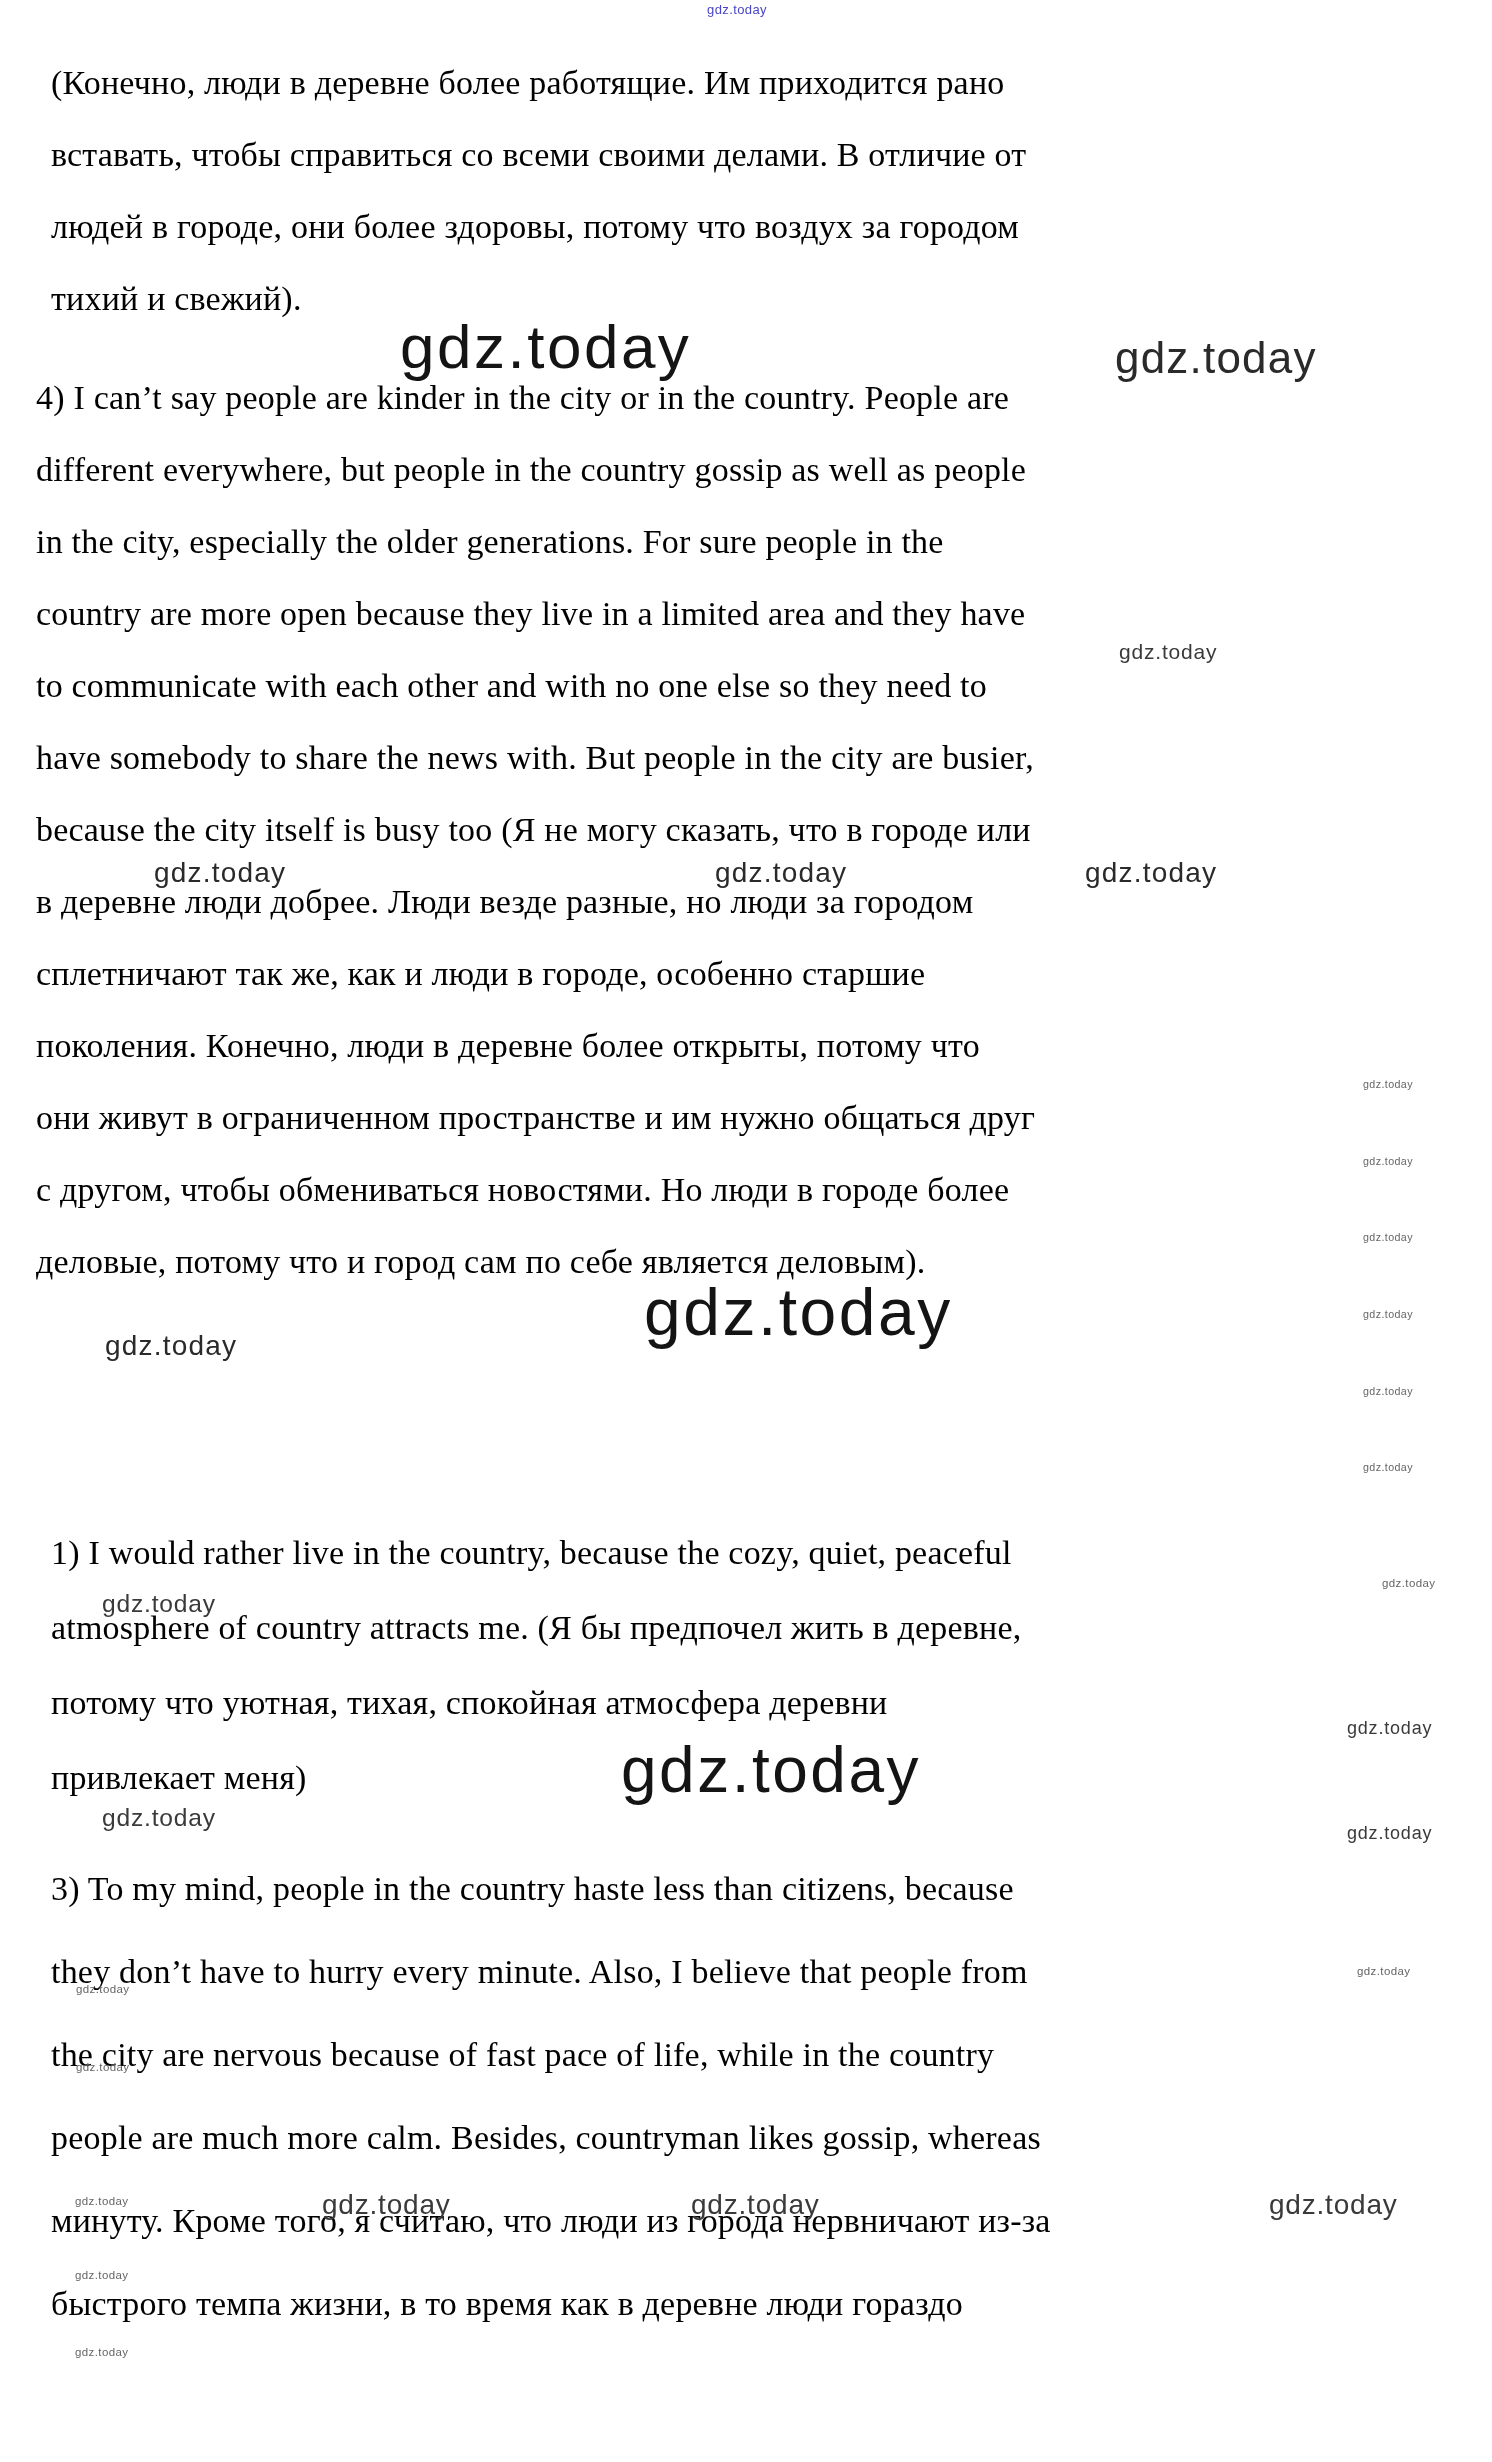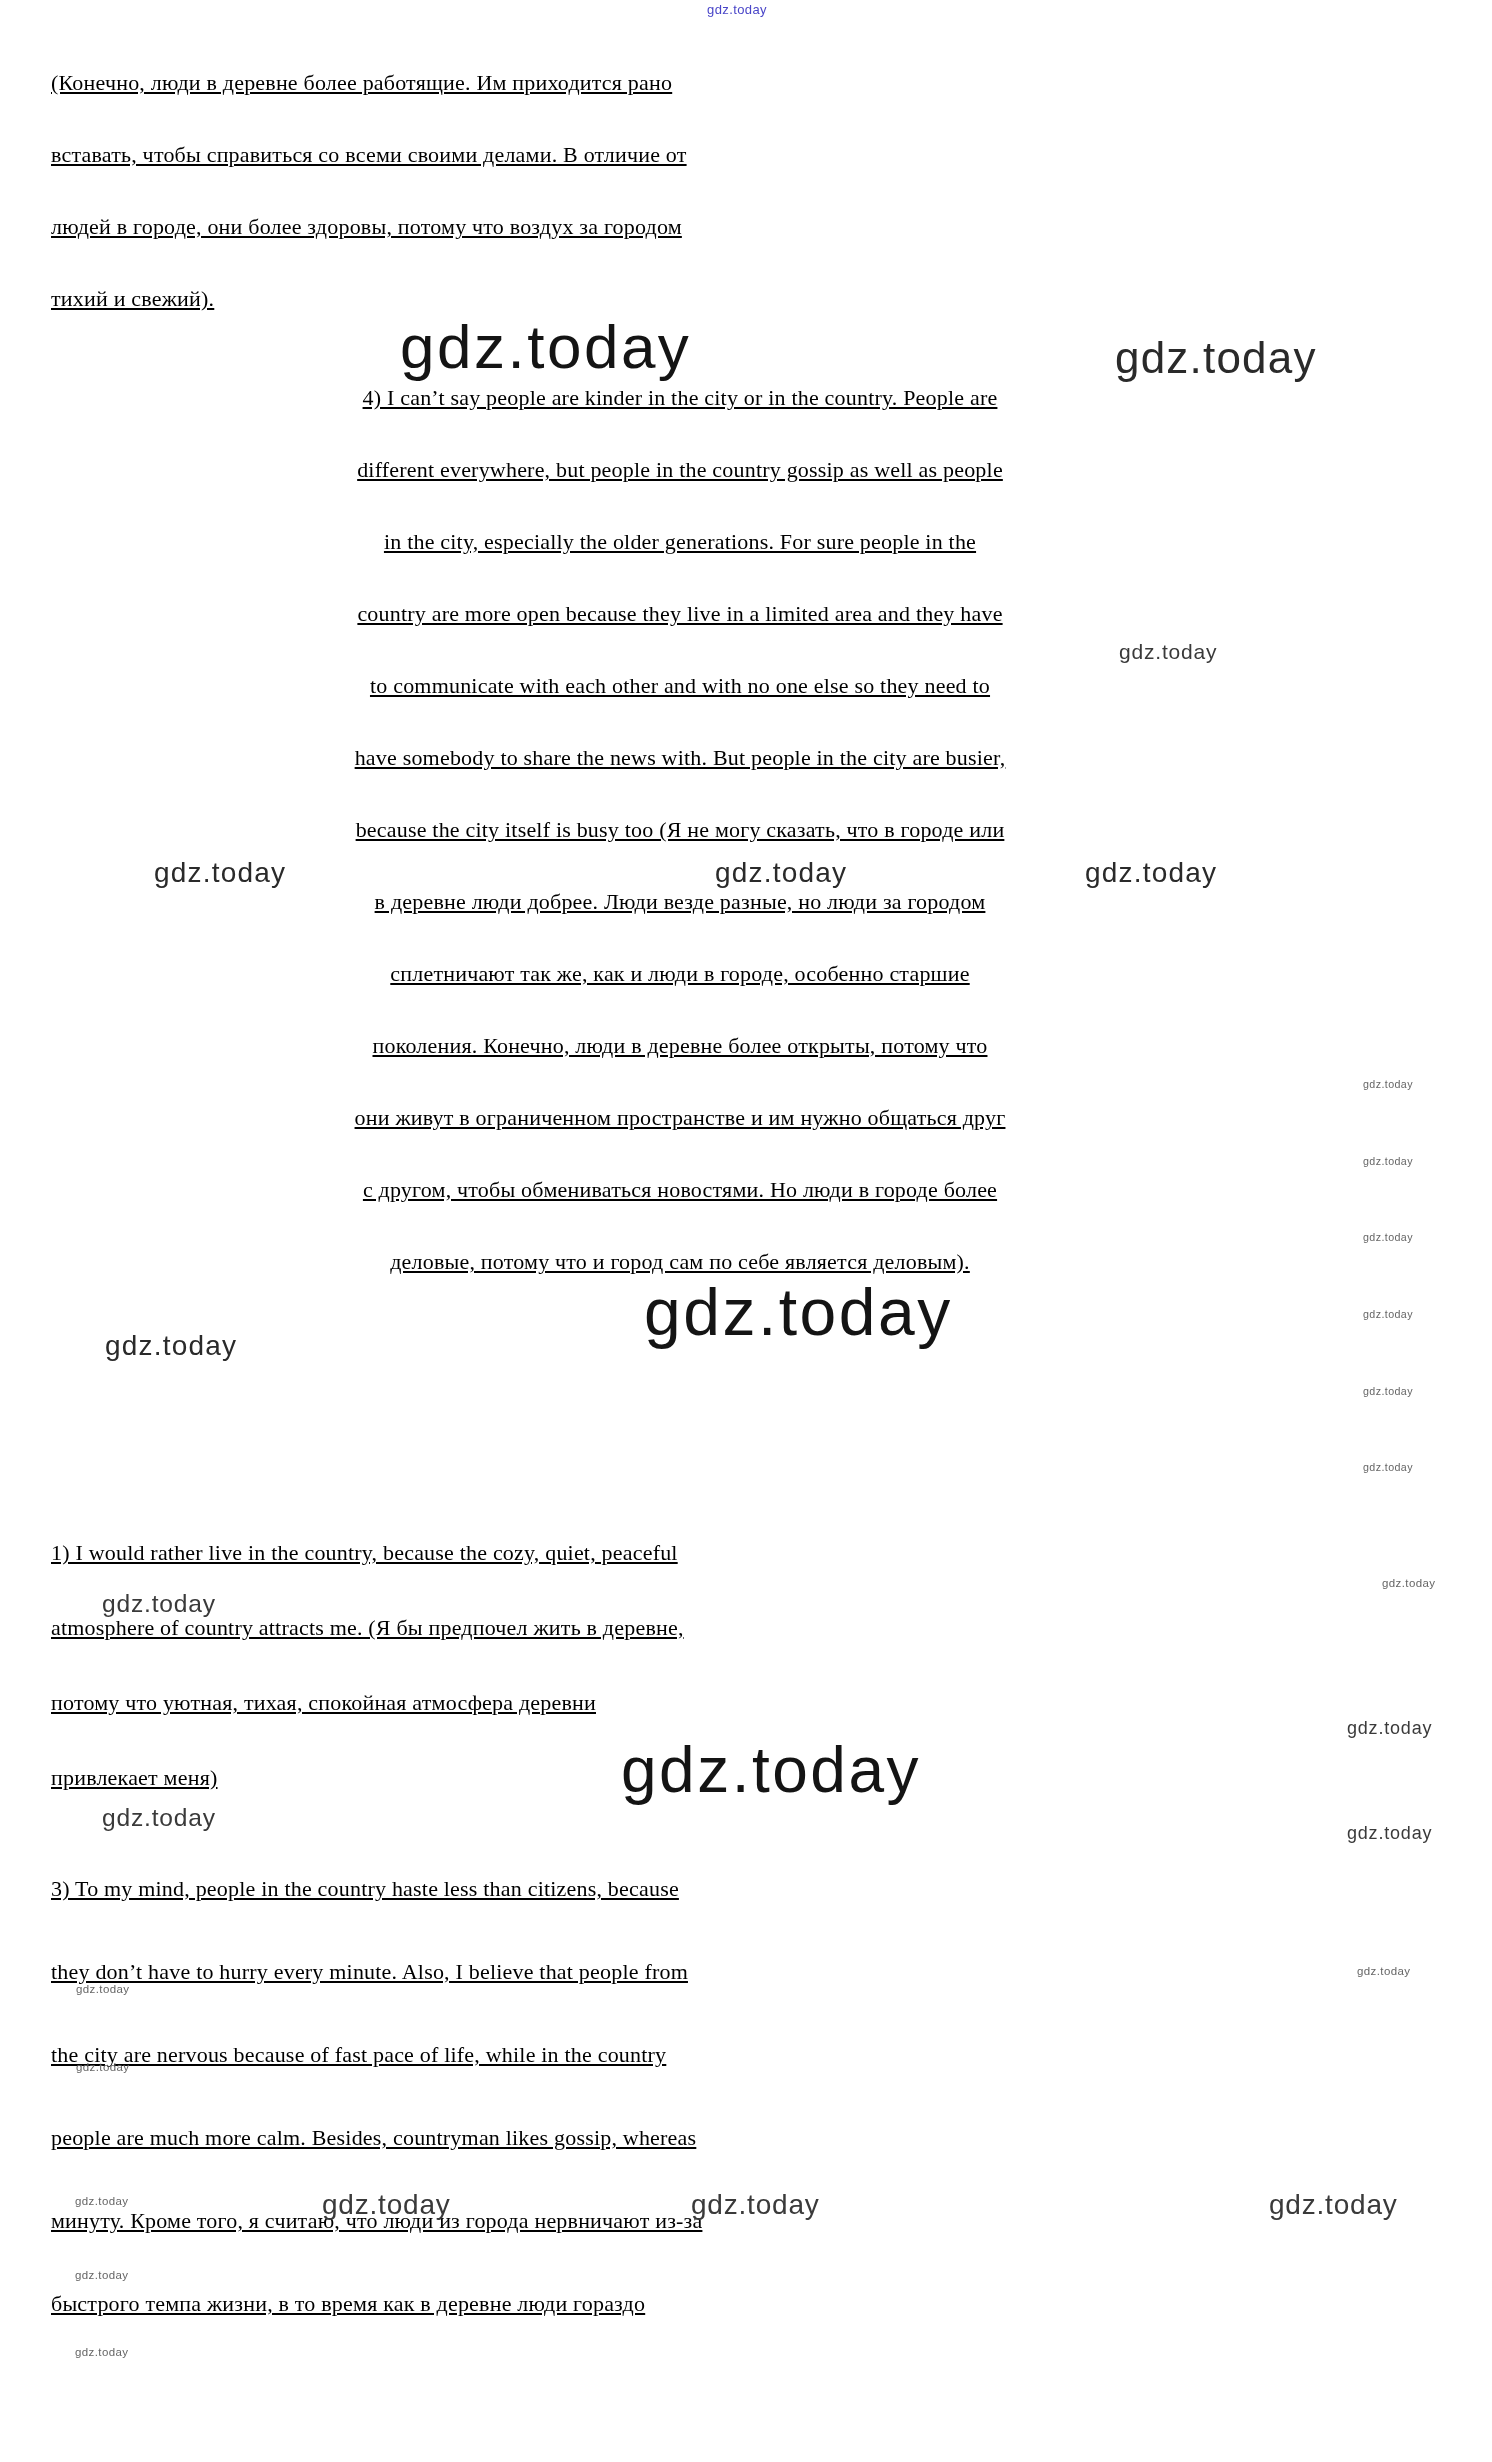--- a/index.html
+++ b/index.html
@@ -13,24 +13,23 @@
     height: 2462px;
     background: #ffffff;
     overflow: hidden;
     font-family: "Liberation Serif", serif;
   }
   .para {
     position: absolute;
     white-space: pre-line;
     color: #000000;
     font-family: "Liberation Serif", serif;
-    font-size: 22px;
+    font-size: 34px;
     letter-spacing: 0.2px;
     width: 1246px;
-    text-decoration: underline;
   }
   .lh88 { line-height: 72px; }
   .lh92 { line-height: 75px; }
   .lh90 { line-height: 83px; }
   .wm {
     position: absolute;
     font-style: normal;
     font-family: "Liberation Sans", sans-serif;
     font-weight: 400;
     letter-spacing: 1.2px;
@@ -47,21 +46,21 @@
 </head>
 <body>
 
 <div class="page">
 
   <div class="para lh88" style="left:51px; top:47px;">(Конечно, люди в деревне более работящие. Им приходится рано
 вставать, чтобы справиться со всеми своими делами. В отличие от
 людей в городе, они более здоровы, потому что воздух за городом
 тихий и свежий).</div>
 
-  <div class="para lh88" style="left:57px; top:362px;text-align:center;">4) I can’t say people are kinder in the city or in the country. People are
+  <div class="para lh88" style="left:36px; top:362px;">4) I can’t say people are kinder in the city or in the country. People are
 different everywhere, but people in the country gossip as well as people
 in the city, especially the older generations. For sure people in the
 country are more open because they live in a limited area and they have
 to communicate with each other and with no one else so they need to
 have somebody to share the news with. But people in the city are busier,
 because the city itself is busy too (Я не могу сказать, что в городе или
 в деревне люди добрее. Люди везде разные, но люди за городом
 сплетничают так же, как и люди в городе, особенно старшие
 поколения. Конечно, люди в деревне более открыты, потому что
 они живут в ограниченном пространстве и им нужно общаться друг

